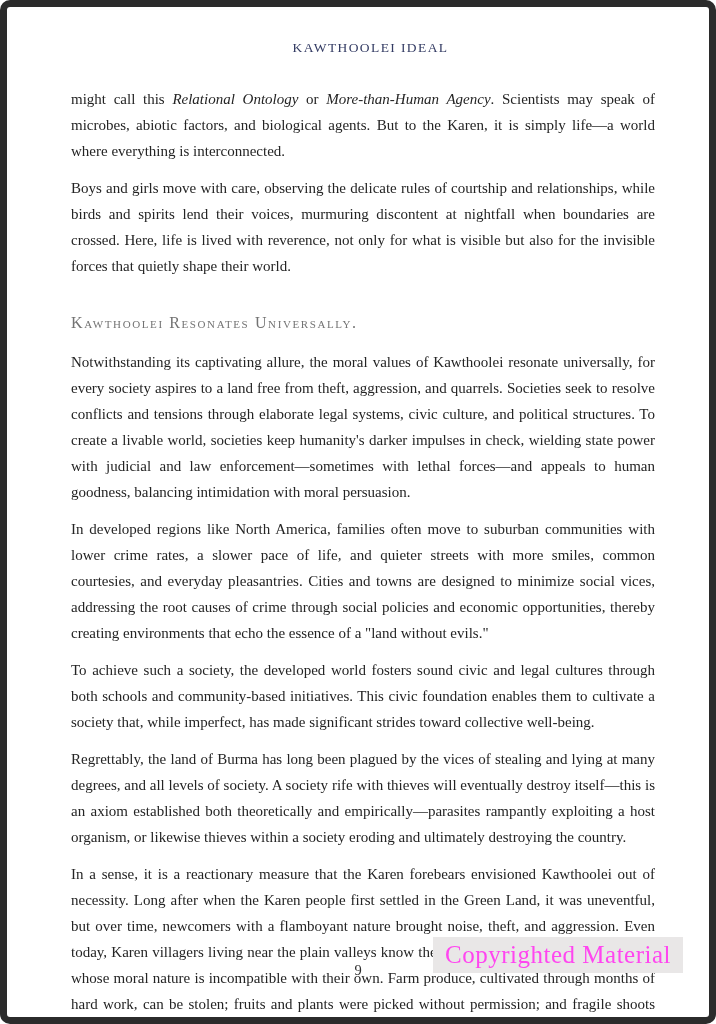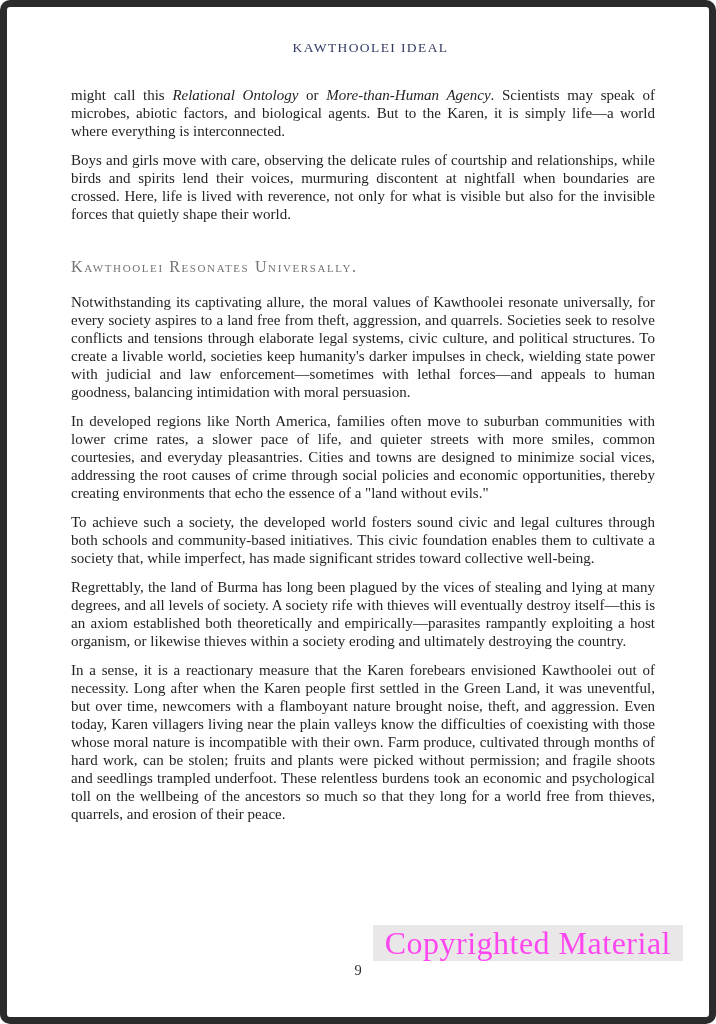--- a/index.html
+++ b/index.html
@@ -28,21 +28,21 @@
     font-weight: 400;
     margin-left: 25px;
   }
   .content {
     margin: 30px 54px 0 64px;
     color: #242424;
   }
   .content p {
     margin: 0 0 11px 0;
     font-size: 15px;
-    line-height: 18px;
+    line-height: 26px;
     text-align: justify;
     color: #242424;
   }
   .content p em {
     font-style: italic;
   }
   .section-heading {
     margin: 33px 0 15px 0;
     font-size: 16px;
     line-height: 22px;
@@ -56,24 +56,24 @@
     left: 0;
     right: 0;
     bottom: 38px;
     text-align: center;
     font-size: 14.5px;
     color: #2e2e2e;
   }
   .watermark {
     position: absolute;
     right: 26px;
-    bottom: 56px;
+    bottom: 44px;
     background: #e9e7e7;
     color: #ff46f0;
-    font-size: 32px;
+    font-size: 25px;
     line-height: 36px;
     padding: 0 12px;
     letter-spacing: 0.5px;
   }
 </style>
 </head>
 <body>
 
 <div class="page-frame">
   <div class="running-head">KAWTHOOLEI IDEAL</div>

